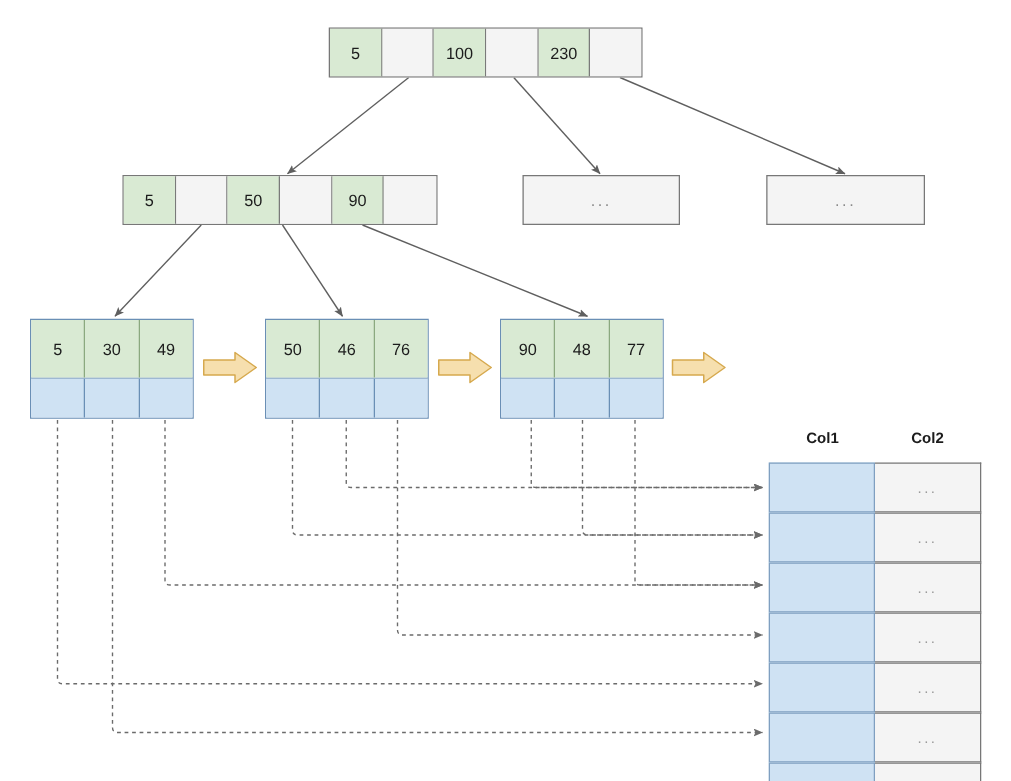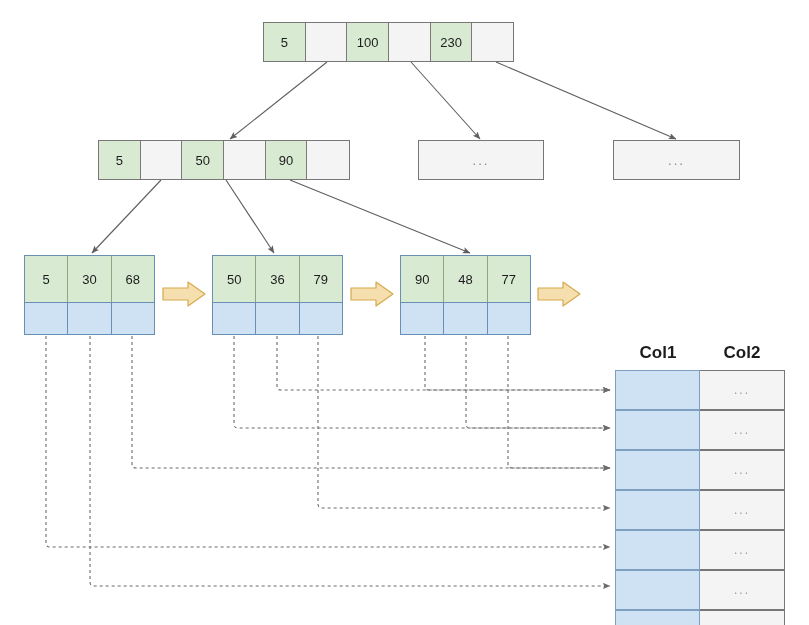--- a/index.html
+++ b/index.html
@@ -30,21 +30,21 @@
   .leaf-row{display:flex;flex:1 1 auto;}
   .leaf-row.keys{border-bottom:1px solid #6a8fb5;}
   .leaf-cell{box-sizing:border-box;flex:1 1 0;display:flex;align-items:center;
         justify-content:center;font-size:13px;color:#1c1c1c;
         border-right:1px solid #6a8fb5;}
   .leaf-cell:last-child{border-right:none;}
   .leaf-row.keys .leaf-cell{background:#d9ead3;border-right-color:#8ba97f;}
   .leaf-row.vals .leaf-cell{background:#cfe2f3;}
 
   .table-wrap{position:absolute;}
-  .th{position:absolute;font-size:17px;font-weight:bold;color:#1c1c1c;
+  .th{position:absolute;font-size:12px;font-weight:bold;color:#1c1c1c;
       text-align:center;transform:translateX(-50%);}
   .trow{position:absolute;display:flex;box-sizing:border-box;}
   .td{box-sizing:border-box;display:flex;align-items:center;justify-content:center;
       font-size:12px;color:#9a9a9a;letter-spacing:2px;}
   .td.c1{background:#cfe2f3;border:1px solid #7f9fc0;}
   .td.c2{background:#f4f4f4;border:1px solid #777777;border-left:none;}
 </style>
 </head>
 <body>
 
@@ -112,34 +112,34 @@
     <div class="cell ptr" style="width:42px"></div>
   </div>
 
   <div class="ellipsis-node" style="left:418px;top:140px;width:126px;height:40px;">...</div>
   <div class="ellipsis-node" style="left:613px;top:140px;width:127px;height:40px;">...</div>
 
   <div class="leaf" style="left:24px;top:255px;width:131px;height:80px;">
     <div class="leaf-row keys">
       <div class="leaf-cell">5</div>
       <div class="leaf-cell">30</div>
-      <div class="leaf-cell">68</div>
+      <div class="leaf-cell">49</div>
     </div>
     <div class="leaf-row vals">
       <div class="leaf-cell"></div>
       <div class="leaf-cell"></div>
       <div class="leaf-cell"></div>
     </div>
   </div>
 
   <div class="leaf" style="left:212px;top:255px;width:131px;height:80px;">
     <div class="leaf-row keys">
       <div class="leaf-cell">50</div>
-      <div class="leaf-cell">36</div>
-      <div class="leaf-cell">79</div>
+      <div class="leaf-cell">46</div>
+      <div class="leaf-cell">76</div>
     </div>
     <div class="leaf-row vals">
       <div class="leaf-cell"></div>
       <div class="leaf-cell"></div>
       <div class="leaf-cell"></div>
     </div>
   </div>
 
   <div class="leaf" style="left:400px;top:255px;width:131px;height:80px;">
     <div class="leaf-row keys">

